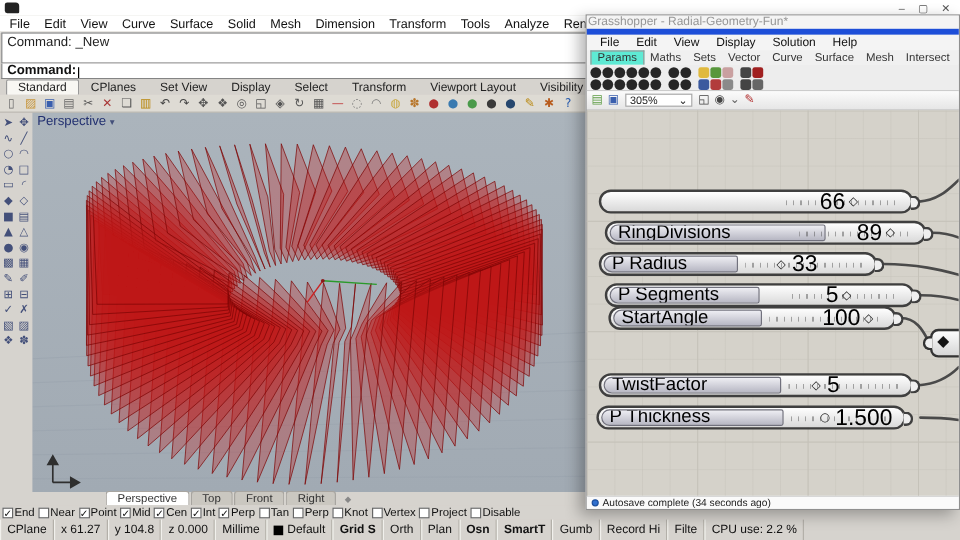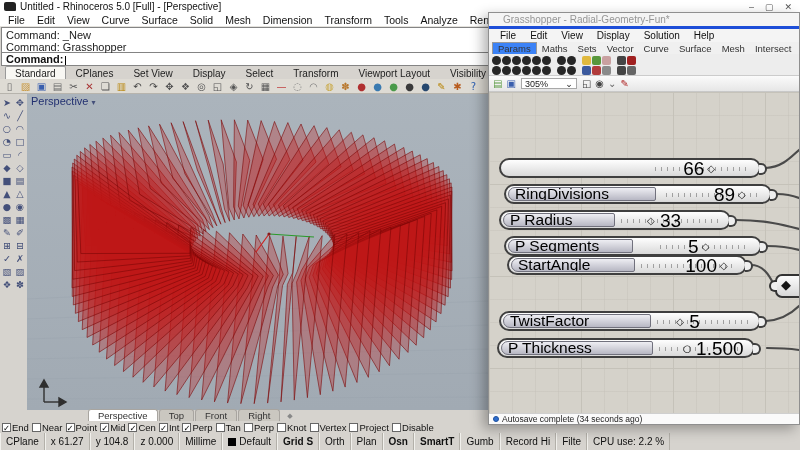--- a/index.html
+++ b/index.html
@@ -31,26 +31,26 @@
   .vp-plus{align-self:center;color:#888;font-size:7px;padding:0 6px}
   .osnap{left:0;top:421px;width:800px;height:12px;background:#d6d3ce;display:flex;align-items:center;font-size:9.5px;padding-left:2px}
   .os-item{display:flex;align-items:center;margin-right:3px}
   .os-box{width:9px;height:9px;background:#fff;border:1px solid #666;margin-right:1px;font-size:8.5px;line-height:8px;text-align:center;color:#111}
   .statusbar{left:0;top:433px;width:800px;height:17px;background:#d6d3ce;display:flex;align-items:stretch;font-size:10px}
   .st-pane{display:flex;align-items:center;gap:3px;padding:0 5px;border-right:1px solid #b3b0a9;border-left:1px solid #f1f0ec;white-space:nowrap}
   .st-pane.b{font-weight:bold}
   .swatch{width:8px;height:8px;background:#000;display:inline-block}
   
   .gh{left:488px;top:12px;width:312px;height:413px;background:#efefef;border:1px solid #8f8f8f;box-shadow:-5px 4px 12px rgba(0,0,0,.3);display:flex;flex-direction:column}
-  .gh-title{height:16px;background:#f4f4f4;color:#969696;font-size:10px;display:flex;align-items:center;padding-left:14px;border-bottom:3px solid #1d4ed8;flex:none}
+  .gh-title{height:16px;background:#f4f4f4;color:#969696;font-size:10px;display:flex;align-items:center;padding-left:1px;border-bottom:5px solid #1d4ed8;flex:none}
   .gh-menu{height:13px;background:#f4f4f4;display:flex;align-items:center;font-size:10px;padding-left:4px;flex:none}
   .gh-menu-item{padding:0 7px}
   .gh-tabs{height:12px;background:#f0f0f0;display:flex;align-items:flex-end;font-size:9.5px;padding-left:3px;color:#333;flex:none}
   .gh-tab{padding:0 5px}
-  .gh-tab.active{border:1px solid #999;border-bottom:none;background:#3b82f6}
+  .gh-tab.active{border:1px solid #999;border-bottom:none;background:#5eead4}
   .gh-palette{height:22px;background:#ededed;border-bottom:1px solid #ccc;display:grid;grid-auto-flow:column;grid-template-rows:9px 9px;gap:1px;padding:2px 0 0 3px;justify-content:start;flex:none}
   .p-icon{width:9px;height:9px;border-radius:50%}
   .p-icon.sq{border-radius:2px}
   .p-gap{width:4px;grid-row:1/span 2}
   .gh-ctoolbar{height:16px;background:linear-gradient(#fbfbfb,#e6e6e6);border-bottom:1px solid #c8c8c8;display:flex;align-items:center;gap:5px;padding-left:4px;flex:none}
   .ct-icon{font-size:10px;line-height:12px;font-family:"DejaVu Sans",sans-serif}
   .zoom-box{width:56px;height:11px;background:#fff;border:1px solid #a8a8a8;display:flex;align-items:center;justify-content:space-between;font-size:9px;padding:0 3px;color:#222}
   .gh-canvas{flex:1;position:relative;overflow:hidden;background-color:#d5d2ca;
     background-image:linear-gradient(#c5c2b9 1px,transparent 1px),linear-gradient(90deg,#c5c2b9 1px,transparent 1px),
       linear-gradient(rgba(197,194,185,.45) 1px,transparent 1px),linear-gradient(90deg,rgba(197,194,185,.45) 1px,transparent 1px);
@@ -66,21 +66,20 @@
   .pc-nub{position:absolute;left:-8px;top:4px;width:8px;height:12px;border:2px solid #333;border-right:none;border-radius:8px 0 0 8px;background:#efefef}
   .pc-icon{position:absolute;left:4px;top:1px;font-size:13px;color:#141414;font-family:"DejaVu Sans",sans-serif}
   .gh-status{height:11px;background:#fafafa;border-top:1px solid #cfcfcf;display:flex;align-items:center;gap:3px;font-size:8.5px;color:#222;padding-left:4px;flex:none}
   .dot{width:6px;height:6px;border-radius:50%;background:#2f6fce;border:1px solid #1c4f9e}
 </style>
 </head>
 <body>
 
 <div class="abs rh-title">
   <span class="rh-logo"></span>
-  <span>Untitled - Rhinoceros 5.0 [Full] - [Perspective]</span>
   <span class="win-controls">
       <span>–</span>
       <span>▢</span>
       <span>✕</span>
     </span>
 </div>
 <div class="abs rh-menu">
     <span class="menu-item">File</span>
     <span class="menu-item">Edit</span>
     <span class="menu-item">View</span>
@@ -91,21 +90,20 @@
     <span class="menu-item">Dimension</span>
     <span class="menu-item">Transform</span>
     <span class="menu-item">Tools</span>
     <span class="menu-item">Analyze</span>
     <span class="menu-item">Render</span>
     <span class="menu-item">Panels</span>
     <span class="menu-item">Help</span>
   </div>
 <div class="abs cmd-history">
   <div>Command: _New</div>
-  <div>Command: Grasshopper</div>
 </div>
 <div class="abs cmd-prompt">
   <span>Command:</span>
   <span class="caret"></span>
 </div>
 <div class="abs tb-tabs">
     <span class="tb-tab active">Standard</span>
     <span class="tb-tab">CPlanes</span>
     <span class="tb-tab">Set View</span>
     <span class="tb-tab">Display</span>
@@ -485,21 +483,21 @@
         <path d="M277,229 C292,228 302,222 310,214" fill="none" stroke="#4a4a4a" stroke-width="2.2" stroke-linecap="round"></path>
         <path d="M278,256 C293,256 303,257 310,258" fill="none" stroke="#4a4a4a" stroke-width="2.2" stroke-linecap="round"></path>
       </svg>
   <div class="slider" style="left: 10px; top: 66px; width: 262px;">
         <div class="sl-ticks" style="left: 154px; width: 94px;"></div>
         <span class="sl-num" style="right: 54.68px;">66</span>
         <span class="sl-knob" style="left: 206.32px;">◇</span>
         <span class="sl-nub"></span>
       </div>
       <div class="slider" style="left: 15px; top: 92px; width: 268px;">
-        <div class="sl-label" style="width: 148px;">RingDivisions</div>
+        <div class="sl-label" style="width: 180px;">RingDivisions</div>
         <div class="sl-ticks" style="left: 160px; width: 94px;"></div>
         <span class="sl-num" style="right: 34.9px;">89</span>
         <span class="sl-knob" style="left: 232.1px;">◇</span>
         <span class="sl-nub"></span>
       </div>
       <div class="slider" style="left: 10px; top: 118px; width: 232px;">
         <div class="sl-label" style="width: 112px;">P Radius</div>
         <div class="sl-ticks" style="left: 120px; width: 98px;"></div>
         <span class="sl-num" style="left: 159px;">33</span>
         <span class="sl-knob" style="left: 146px;">◇</span>

